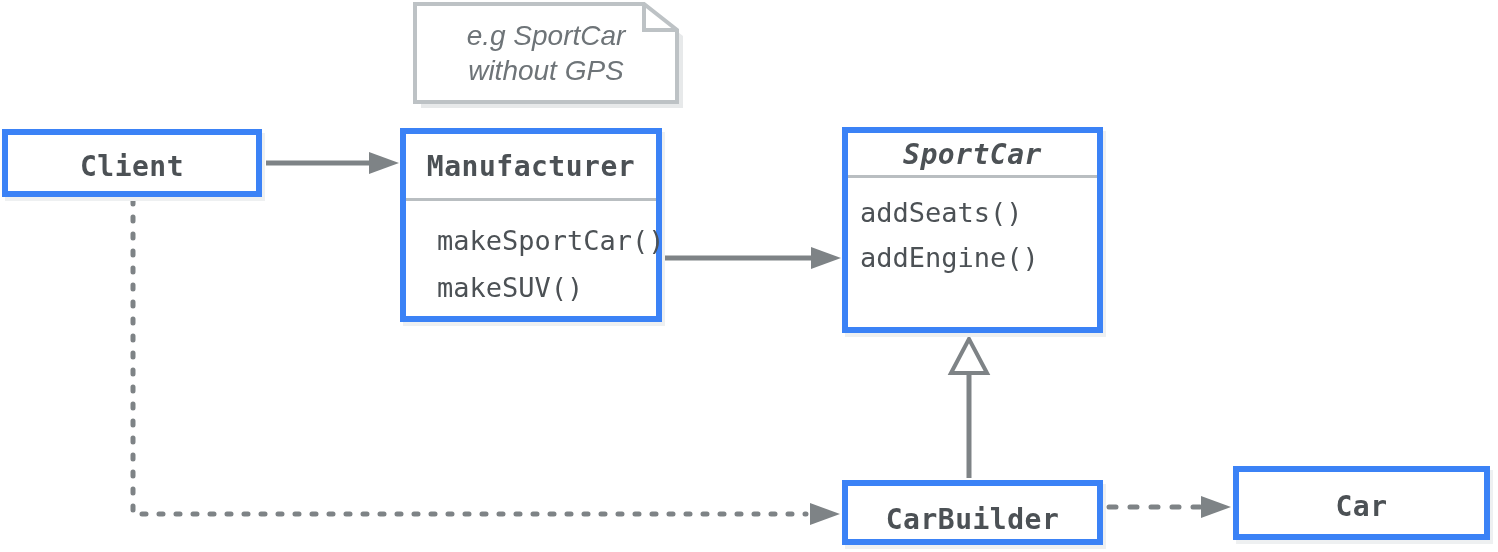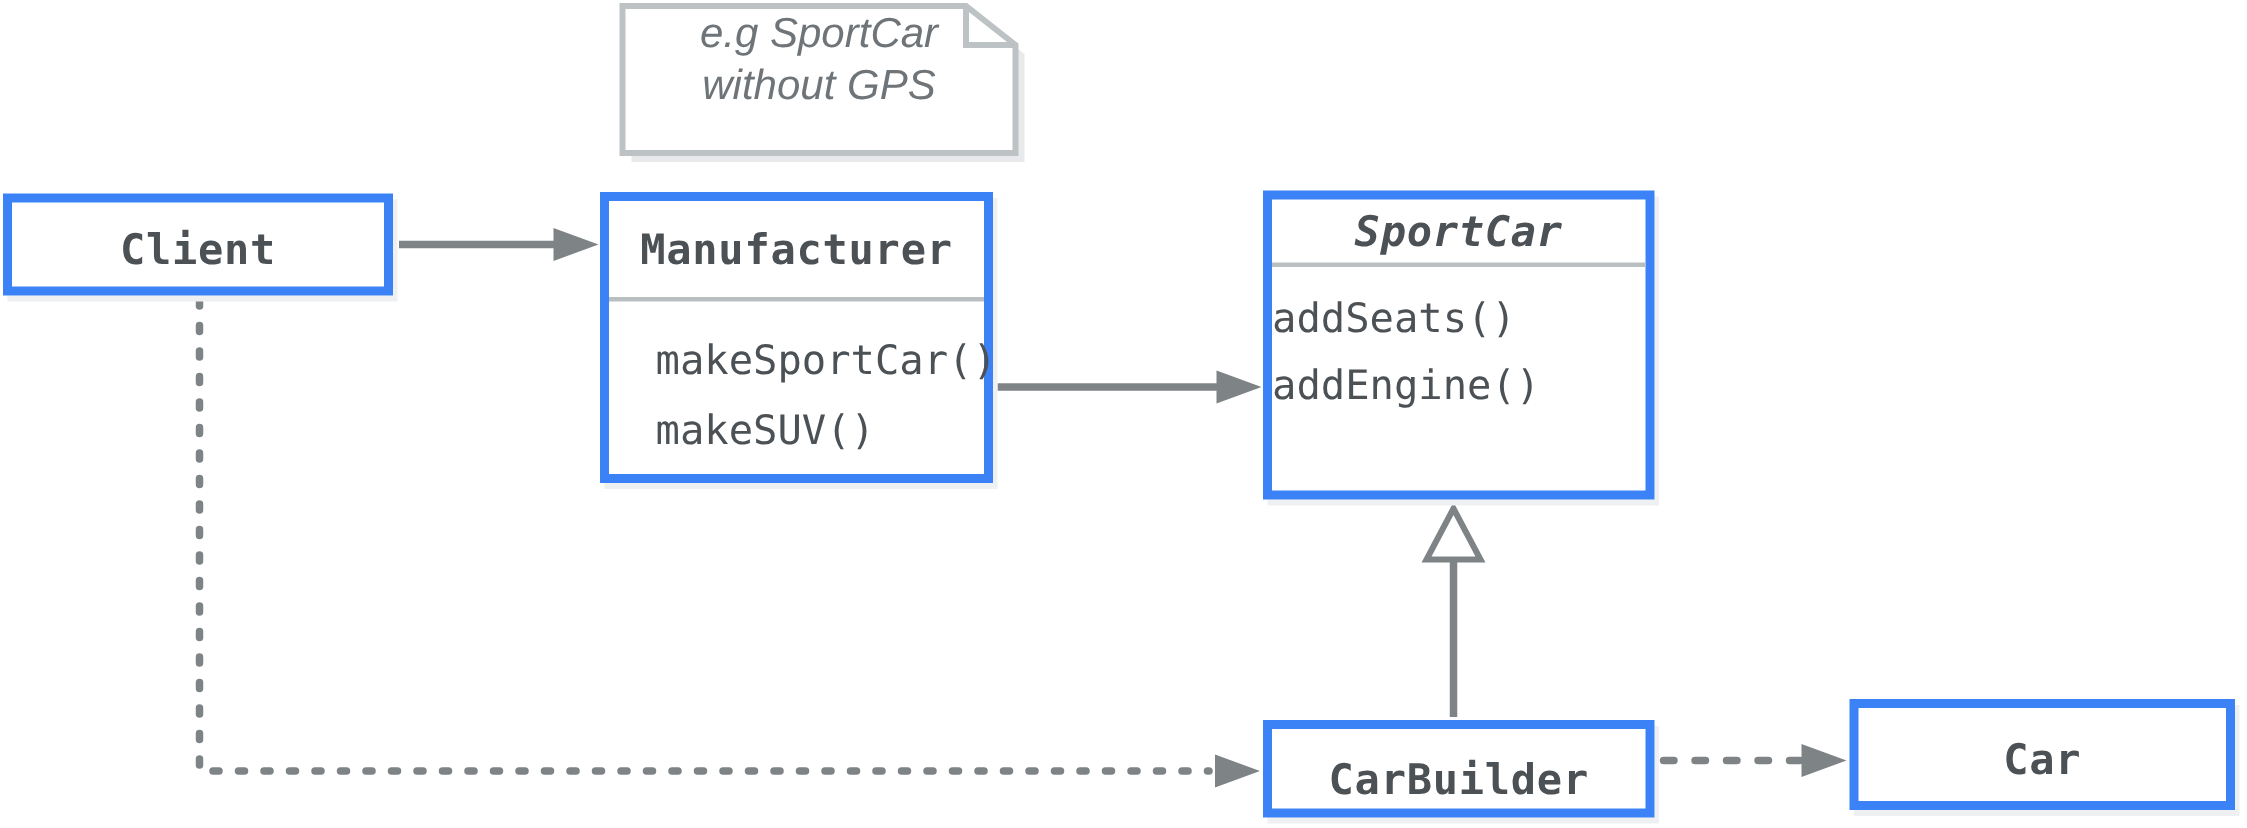--- a/index.html
+++ b/index.html
@@ -53,37 +53,38 @@
   
   .box-client       { left: 2px;    top: 129px; width: 260px; height: 68px; }
   .box-client .title { height: 62px; }
 
   .box-manufacturer { left: 400px;  top: 128px; width: 262px; height: 194px; }
   .box-manufacturer .title { height: 67px; }
   .box-manufacturer .methods { padding: 16px 0 0 31px; line-height: 47px; }
 
   .box-builder      { left: 842px;  top: 127px; width: 261px; height: 206px; }
   .box-builder .title { height: 45px; }
-  .box-builder .methods { padding: 12px 0 0 0; line-height: 45px; }
+  .box-builder .methods { padding: 12px 0 0 12px; line-height: 45px; }
 
   .box-carbuilder   { left: 842px;  top: 480px; width: 261px; height: 65px; }
   .box-carbuilder .title { height: 67px; }
 
   .box-car          { left: 1233px; top: 466px; width: 257px; height: 74px; }
   .box-car .title { height: 68px; }
 
   
   .note-text {
     position: absolute;
     left: 415px; top: 4px;
     width: 262px; height: 98px;
     z-index: 3;
     display: flex;
     flex-direction: column;
     align-items: center;
+    justify-content: center;
     font-family: "Liberation Sans", sans-serif;
     font-style: italic;
     font-size: 28px;
     line-height: 35px;
     color: #6e7478;
     pointer-events: none;
   }
 </style>
 </head>
 <body>

